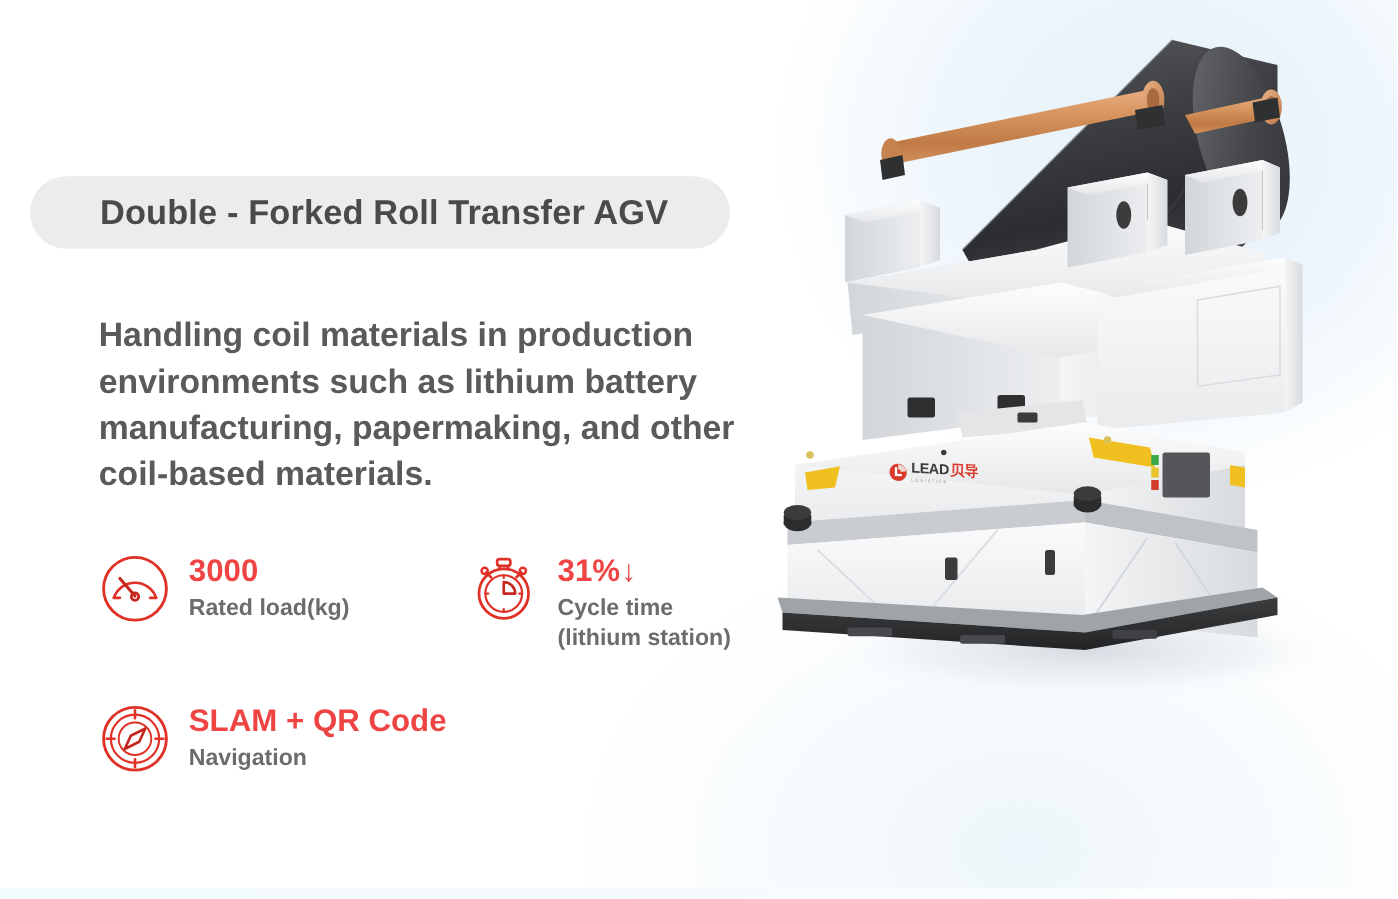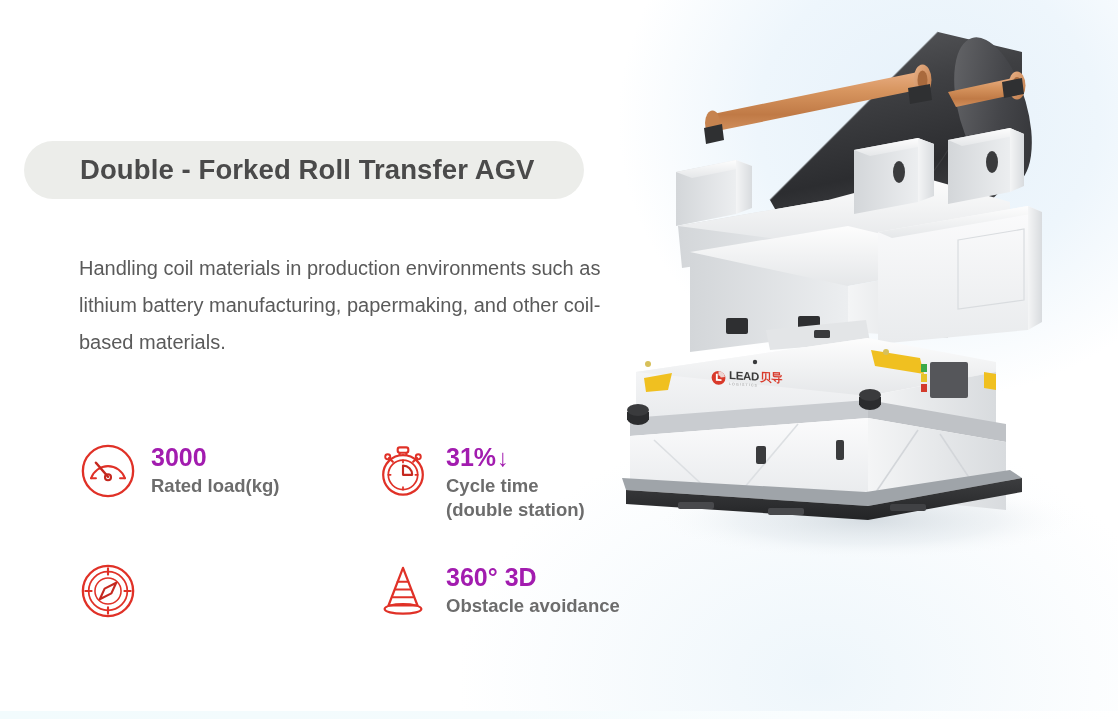--- a/index.html
+++ b/index.html
@@ -77,24 +77,24 @@
     color: #4a4a4a;
     letter-spacing: 0.1px;
     white-space: nowrap;
   }
 
   .description {
     position: absolute;
     left: 79px;
     top: 250px;
     width: 560px;
-    font-size: 20px;
+    font-size: 27px;
     line-height: 37px;
     color: #5a5a5a;
-    font-weight: normal;
+    font-weight: bold;
   }
 
   
   .specs {
     position: absolute;
     left: 79px;
     top: 440px;
     width: 580px;
     display: grid;
     grid-template-columns: 295px 275px;
@@ -110,21 +110,21 @@
     flex: 0 0 58px;
     margin-right: 14px;
     margin-top: 2px;
   }
   .spec-icon svg { display: block; width: 58px; height: 58px; }
 
   .spec-body { padding-top: 4px; }
   .spec-value {
     font-size: 25px;
     font-weight: bold;
-    color: #a21caf;
+    color: #ef4444;
     line-height: 1.05;
     white-space: nowrap;
     display: flex;
     align-items: baseline;
   }
   .spec-value .arrow {
     font-size: 24px;
     font-weight: bold;
     margin-left: 1px;
   }
@@ -234,52 +234,43 @@
             <path d="M30 34 L30 24.5 A 9.5 9.5 0 0 1 39.5 34 Z" fill="none" stroke="#C5281F" stroke-width="2.2" stroke-linejoin="round"></path>
             <path d="M30 18.8 L30 21.2 M30 46.8 L30 49.2 M14.8 34 L17.2 34 M42.8 34 L45.2 34" stroke="#E03127" stroke-width="1.8" stroke-linecap="round"></path>
           </svg>
         </div>
         <div class="spec-body">
           <div class="spec-value">
             <span>31%</span>
             <span class="arrow">↓</span>
           </div>
           <div class="spec-caption" style="white-space:pre-line;">Cycle time
-(double station)</div>
+(lithium station)</div>
         </div>
       </div>
 
       <div class="spec">
         <div class="spec-icon">
           <svg viewBox="0 0 60 60">
             <circle cx="30" cy="30" r="26" fill="none" stroke="#E03127" stroke-width="2.4"></circle>
             <circle cx="30" cy="30" r="20" fill="none" stroke="#E03127" stroke-width="1.8"></circle>
             <circle cx="30" cy="30" r="13.5" fill="none" stroke="#E03127" stroke-width="1.6"></circle>
             <path d="M30 6.5 L30 13 M30 47 L30 53.5 M6.5 30 L13 30 M47 30 L53.5 30" stroke="#E03127" stroke-width="2.2" stroke-linecap="round"></path>
             <path d="M38.5 21.5 L26.5 27.5 L21.5 38.5 L33.5 32.5 Z" fill="none" stroke="#C5281F" stroke-width="2.2" stroke-linejoin="round"></path>
           </svg>
         </div>
-      </div>
-
-      <div class="spec">
-        <div class="spec-icon">
-          <svg viewBox="0 0 60 60">
-            <path d="M30 6 L45 45 L15 45 Z" fill="none" stroke="#E03127" stroke-width="2.3" stroke-linejoin="round"></path>
-            <path d="M24.5 20.5 L35.5 20.5 M22 28.5 L38 28.5 M19.5 36.5 L40.5 36.5" stroke="#E03127" stroke-width="2.1" stroke-linecap="round"></path>
-            <ellipse cx="30" cy="48.5" rx="19" ry="5" fill="none" stroke="#E03127" stroke-width="2.3"></ellipse>
-          </svg>
-        </div>
         <div class="spec-body">
           <div class="spec-value">
-            <span>360° 3D</span>
+            <span>SLAM + QR Code</span>
             <span class="arrow"></span>
           </div>
-          <div class="spec-caption">Obstacle avoidance</div>
+          <div class="spec-caption">Navigation</div>
         </div>
       </div>
+
 
     </div>
   </div>
 
   <div class="product">
     <svg width="500" height="719" viewBox="0 0 500 719">
       <defs>
         <linearGradient id="coilGrad" x1="0" y1="0" x2="0.25" y2="1">
           <stop offset="0%" stop-color="#5b5c5f"></stop>
           <stop offset="35%" stop-color="#3f4043"></stop>

